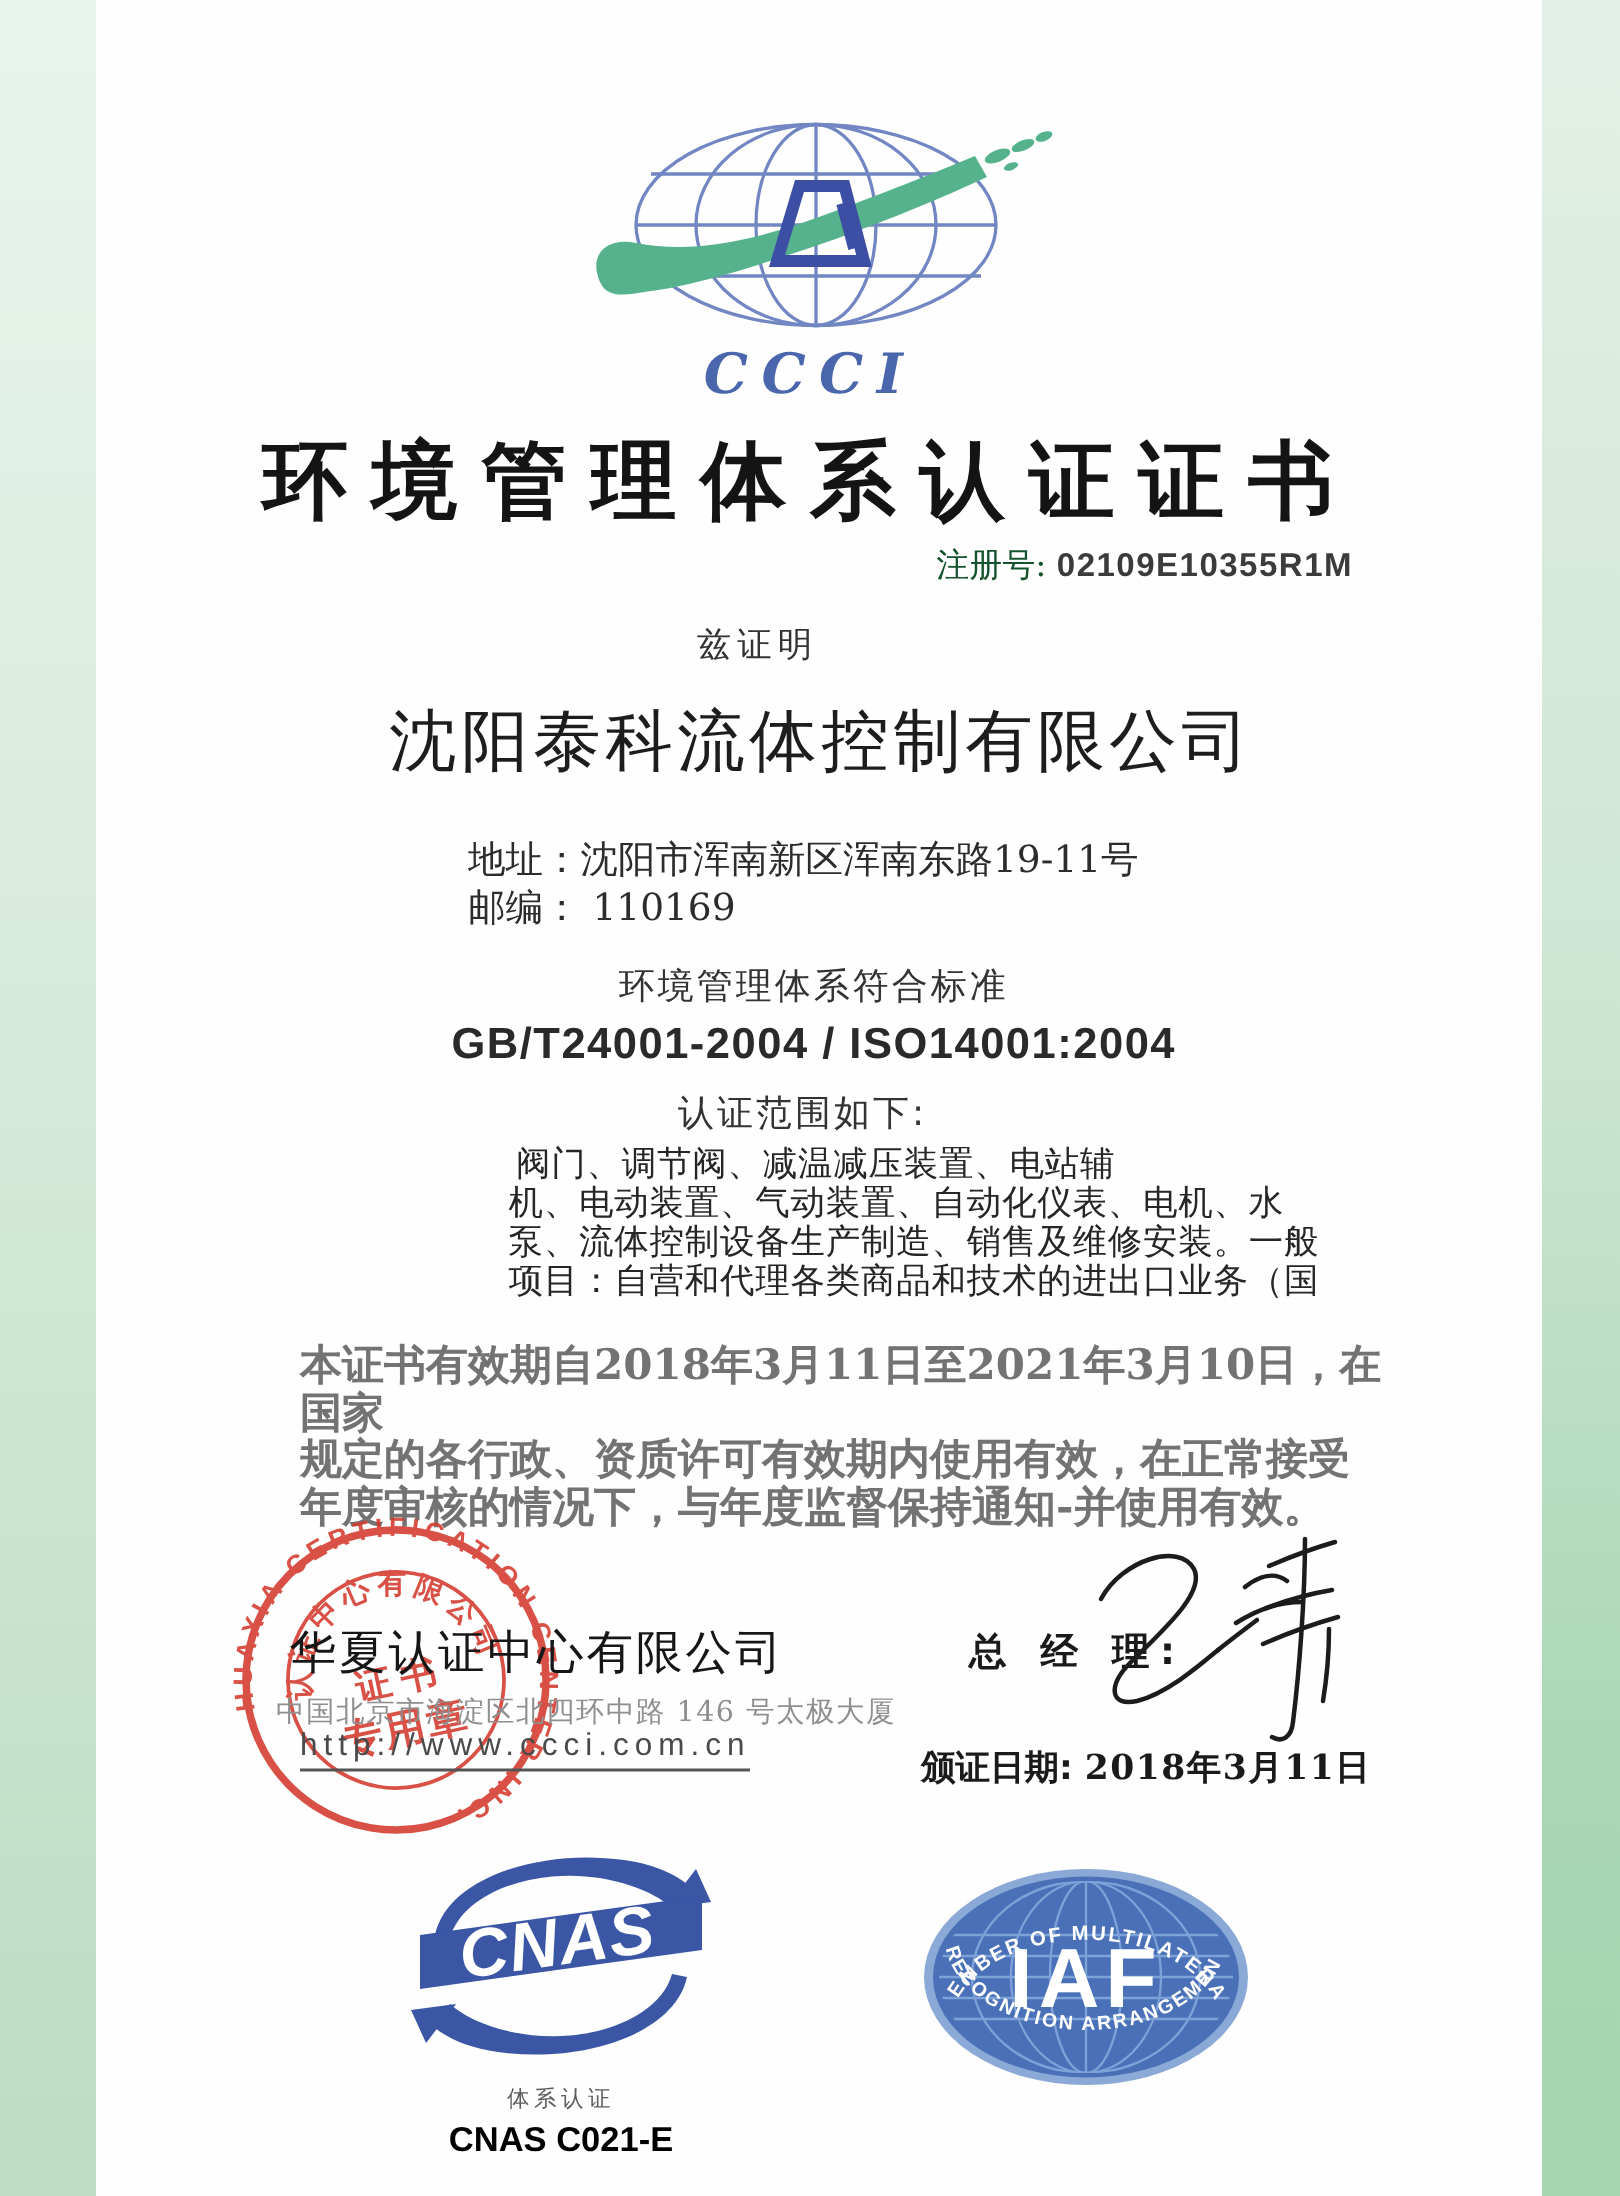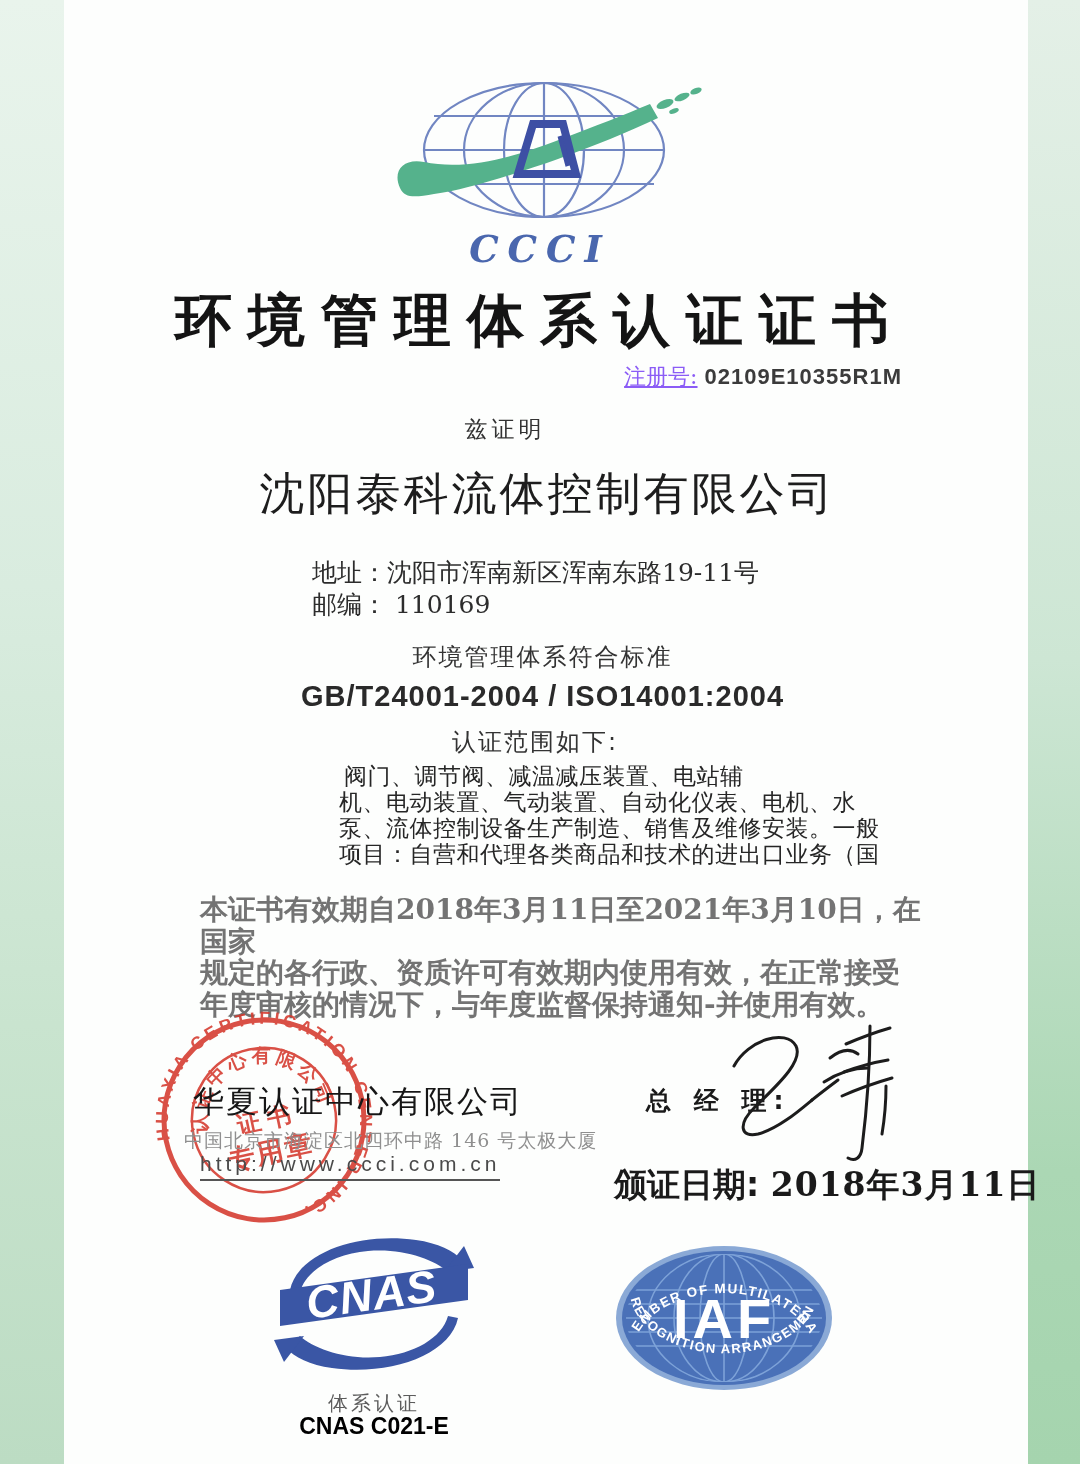--- a/index.html
+++ b/index.html
@@ -13,21 +13,21 @@
     background:linear-gradient(180deg,#e9f4ec 0%,#d9ecdf 40%,#c9e4cf 70%,#bcdcc3 100%);}
   .strip-right{right:0;top:0;width:52px;height:1464px;
     background:linear-gradient(180deg,#e4f0e7 0%,#cde6d4 45%,#abd7b4 80%,#a5d4ae 100%);}
   .ccci-word{left:0;top:227px;width:1080px;text-align:center;
     font-family:"DejaVu Serif","Liberation Serif",serif;font-style:italic;font-weight:bold;
     font-size:37px;letter-spacing:9px;color:#4a67ae;}
   .cert-title{left:0;top:283px;width:1080px;text-align:center;
     font-family:"DejaVu Serif","Liberation Serif",serif;font-weight:bold;
     font-size:57px;letter-spacing:16px;color:#141414;}
   .reg-line{right:178px;top:362px;font-size:22px;}
-  .reg-label{color:#8b5cf6;font-family:"DejaVu Serif","Liberation Serif",serif;text-decoration:underline;}
+  .reg-label{color:#14532d;font-family:"DejaVu Serif","Liberation Serif",serif;}
   .reg-number{color:#3b3b3b;font-weight:bold;font-family:"Liberation Sans",sans-serif;letter-spacing:1px;}
   .certify{left:0;top:414px;width:1010px;text-align:center;font-size:23px;color:#333;letter-spacing:4px;}
   .company{left:0;top:464px;width:1095px;text-align:center;
     font-family:"DejaVu Serif","Liberation Serif",serif;font-size:45px;color:#1d1d1d;letter-spacing:3px;}
   .addr{left:312px;top:556px;font-size:25px;color:#2c2c2c;font-family:"DejaVu Serif","Liberation Serif",serif;}
   .postcode{left:312px;top:588px;font-size:25px;color:#2c2c2c;font-family:"DejaVu Serif","Liberation Serif",serif;}
   .std-caption{left:0;top:641px;width:1085px;text-align:center;font-size:24px;color:#333;letter-spacing:2px;}
   .std-code{left:0;top:680px;width:1085px;text-align:center;font-size:29px;font-weight:bold;color:#2a2a2a;
     font-family:"Liberation Sans",sans-serif;letter-spacing:1px;}
   .scope-caption{left:0;top:726px;width:1070px;text-align:center;font-size:24px;color:#333;letter-spacing:2px;}
@@ -35,23 +35,23 @@
   .scope div:first-child{padding-left:5px;}
   .validity{left:200px;top:894px;width:730px;font-size:28px;line-height:31.5px;color:#737373;
     font-family:"DejaVu Serif","Liberation Serif",serif;font-weight:600;}
   .issuer-name{left:193px;top:1081px;font-size:31px;color:#161616;letter-spacing:2px;
     font-family:"DejaVu Serif","Liberation Serif",serif;z-index:3;}
   .issuer-addr{left:184px;top:1128px;font-size:19px;color:#8f8f8f;letter-spacing:1px;
     font-family:"DejaVu Serif","Liberation Serif",serif;z-index:3;}
   .issuer-url{left:200px;top:1152px;font-size:21px;color:#4a4a4a;letter-spacing:4px;
     border-bottom:2px solid #555;padding-bottom:3px;font-family:Liberation Sans, sans-serif;z-index:3;}
   .gm-label{left:614px;top:1084px;font-size:25px;font-weight:bold;color:#1a1a1a;letter-spacing:7px;margin-left:32px;}
-  .issue-date{left:614px;top:1163px;font-size:33px;font-weight:bold;color:#1a1a1a;}
+  .issue-date{left:614px;top:1163px;font-size:23px;font-weight:bold;color:#1a1a1a;}
   .issue-date .date-val{font-family:"DejaVu Serif","Liberation Serif",serif;font-weight:600;letter-spacing:1px;}
-  .cnas-caption{left:268px;top:1390px;width:212px;text-align:center;font-size:20px;color:#5c5c5c;letter-spacing:3px;}
+  .cnas-caption{left:268px;top:1390px;width:212px;text-align:center;font-size:15px;color:#5c5c5c;letter-spacing:3px;}
   .cnas-code{left:268px;top:1413px;width:212px;text-align:center;font-size:23px;font-weight:bold;color:#000000;
     font-family:Liberation Sans, sans-serif;}
   svg text{font-family:"Liberation Sans","DejaVu Sans",sans-serif;}
 </style>
 </head>
 <body>
 
 <div id="canvas">
 
   <div class="abs strip-left"></div>

